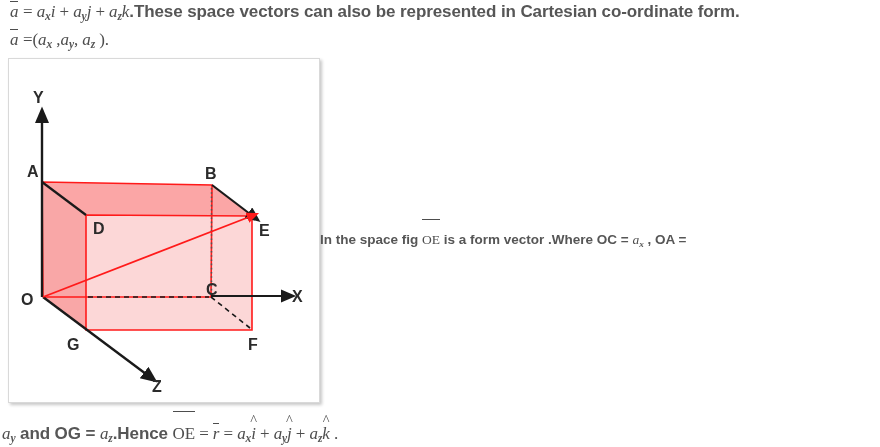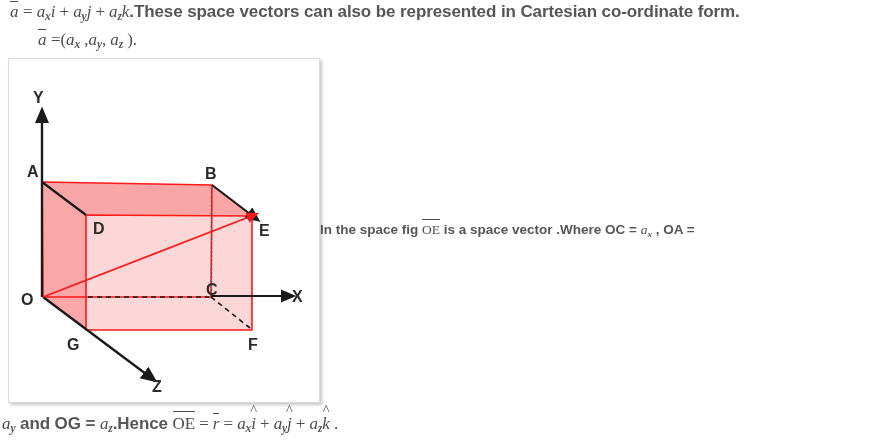--- a/index.html
+++ b/index.html
@@ -12,39 +12,39 @@
     position:relative;
   }
   
   .mi{font-family:"Liberation Serif", serif;font-style:italic;font-weight:400;color:#4d4d4d;}
   .mi-up{font-family:"Liberation Serif", serif;font-style:normal;font-weight:400;color:#4d4d4d;}
   sub.msub{font-family:"Liberation Serif", serif;font-style:italic;font-size:0.68em;vertical-align:-0.28em;line-height:0;}
   .bar{position:relative;display:inline-block;}
   .bar::before{
     content:"";position:absolute;left:0;right:0;top:-0.08em;height:1px;background:#4d4d4d;
   }
-  .ovl{position:relative;display:inline-block;padding-top:3px;}
+  .ovl{position:relative;display:inline-block;padding-top:13px;}
   .ovl::before{content:"";position:absolute;left:0;right:0;top:0;height:1px;background:#4d4d4d;}
   .hat{position:relative;display:inline-block;}
   .hat::before{
     content:"^";position:absolute;left:50%;transform:translateX(-50%);top:-0.82em;
     font-size:0.85em;font-style:normal;font-family:"Liberation Serif",serif;
   }
 
   
   .txt-line{
     position:absolute;
     font-size:17px;
     font-weight:700;
     color:#565656;
     white-space:nowrap;
     letter-spacing:-0.1px;
   }
   #line1{left:10px;top:2px;}
-  #line2{left:10px;top:30px;margin-left:28px;}
+  #line2{left:10px;top:30px;}
   #line-bottom{left:2px;top:411px;}
 
   #right-text{
     position:absolute;
     left:320px;top:219px;
     font-size:13.5px;font-weight:700;color:#565656;white-space:nowrap;
   }
 
   
   #figure-box{
@@ -132,18 +132,18 @@
       <text class="vlabel" x="259" y="236">E</text>
       <text class="vlabel" x="21" y="305">O</text>
       <text class="vlabel" x="206" y="295">C</text>
       <text class="vlabel" x="67" y="350">G</text>
       <text class="vlabel" x="248" y="350">F</text>
     </g>
   </svg>
 </div>
 
 <div id="right-text">
-  <span>In the space fig </span><span class="mi-up ovl">OE</span><span> is a space vector .Where OC = </span><span class="mi">a</span><sub class="msub">x</sub><span> , OA =</span>
+  <span>In the space fig </span><span class="mi-up ovl">OE</span><span> is a form vector .Where OC = </span><span class="mi">a</span><sub class="msub">x</sub><span> , OA =</span>
 </div>
 
 <div class="txt-line" id="line-bottom">
   <span class="mi">a</span><sub class="msub">y</sub><span> and OG = </span><span class="mi">a</span><sub class="msub">z</sub><span>.Hence </span><span class="mi-up ovl">OE</span><span class="mi-up"> = </span><span class="mi bar">r</span><span class="mi-up"> = </span><span class="mi">a</span><sub class="msub">x</sub><span class="mi hat">i</span><span class="mi-up"> + </span><span class="mi">a</span><sub class="msub">y</sub><span class="mi hat">j</span><span class="mi-up"> + </span><span class="mi">a</span><sub class="msub">z</sub><span class="mi hat">k</span><span class="mi-up"> .</span>
 </div>
 
 </body></html>

